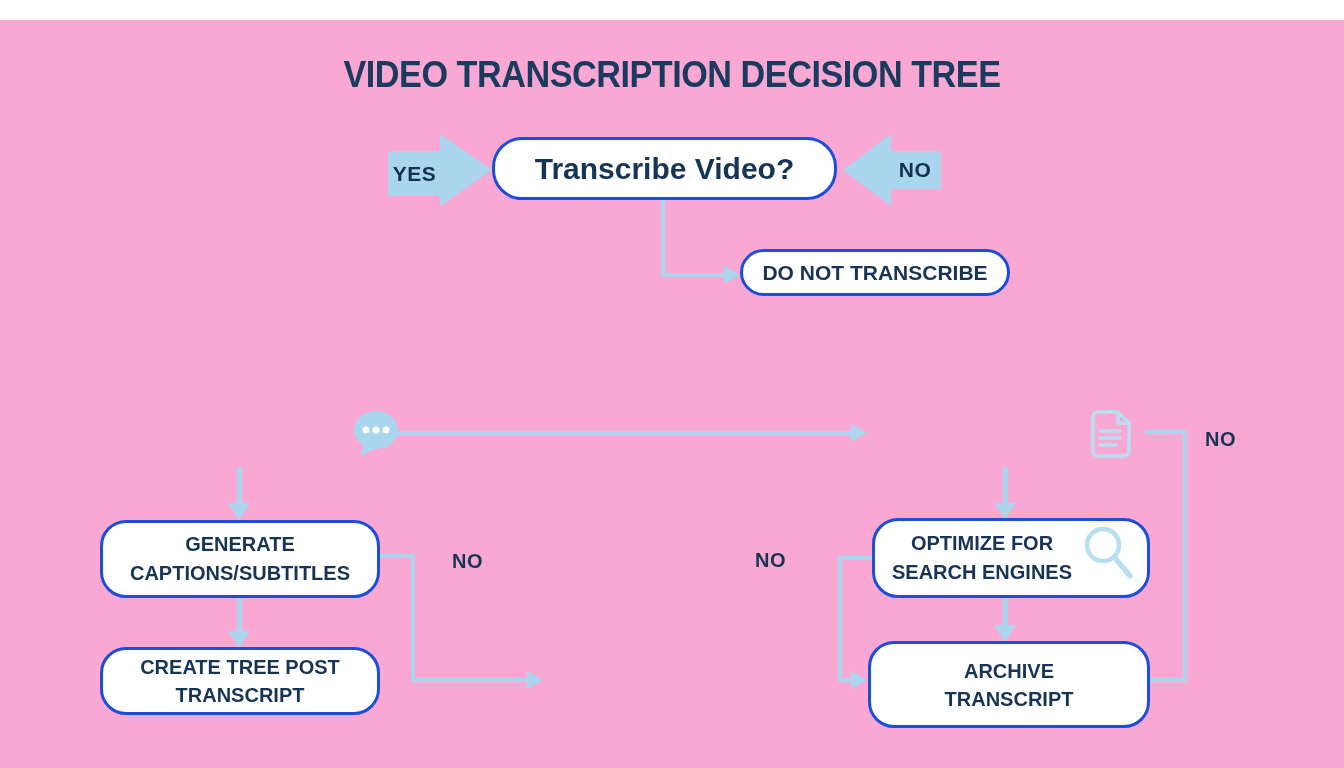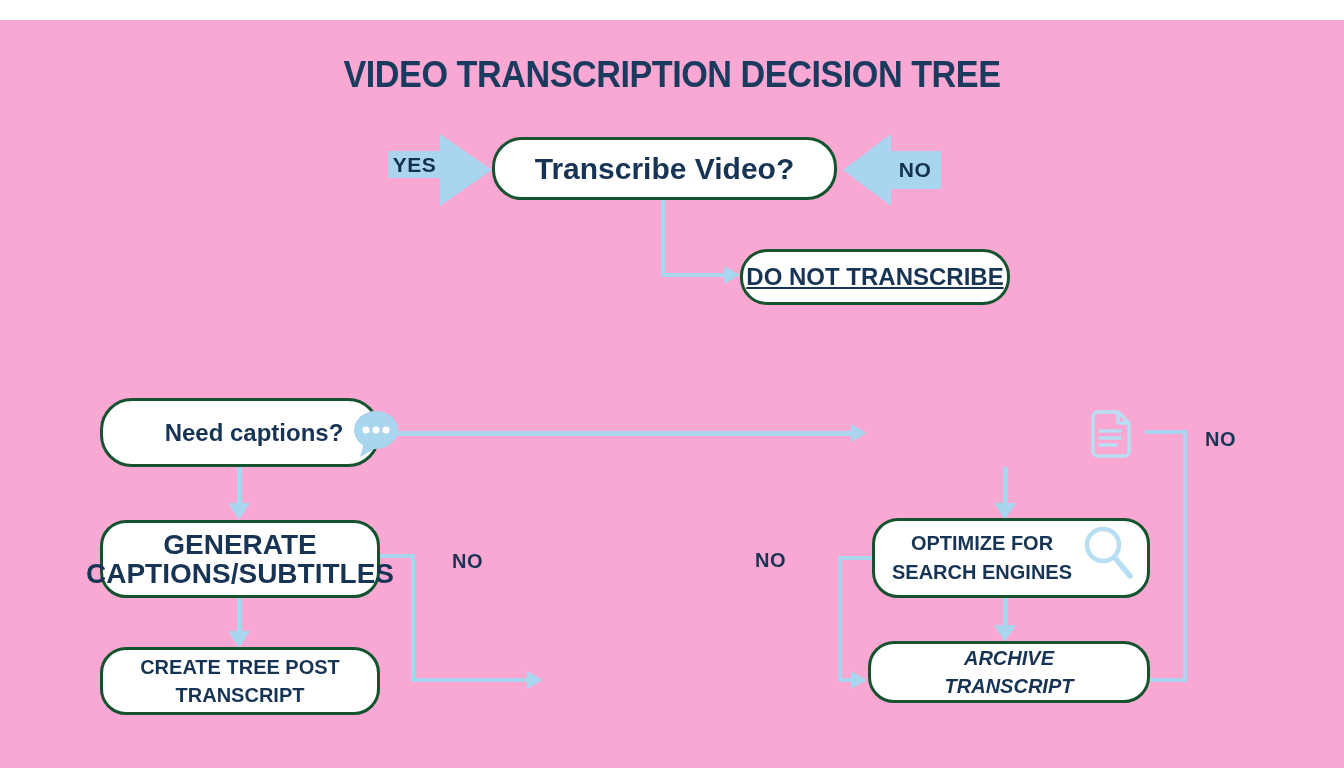--- a/index.html
+++ b/index.html
@@ -11,51 +11,51 @@
     margin-top:20px;
   }
   .title {
     position:absolute; left:0; right:0; top:34px;
     text-align:center; font-size:36px; font-weight:bold;
     letter-spacing:-0.5px; color:#1a3a5e;
     transform:scaleX(0.95);
   }
   .node {
     position:absolute; box-sizing:border-box;
-    background:#ffffff; border:3px solid #14532d;
+    background:#ffffff; border:3px solid #1d4ed8;
     display:flex; align-items:center; justify-content:center;
     font-weight:bold; text-align:center; white-space:pre-line;
     color:#183454;
   }
   #n-transcribe { left:492px; top:117px; width:345px; height:63px; border-radius:30px; font-size:30px; }
-  #n-donot      { left:740px; top:229px; width:270px; height:56px; border-radius:27px; font-size:24px;text-decoration:underline; }
+  #n-donot      { left:740px; top:229px; width:270px; height:47px; border-radius:27px; font-size:21px; }
   #n-captions   { left:100px; top:378px; width:280px; height:69px; border-radius:32px; font-size:24px; padding-left:28px; }
   #n-blog       { left:870px; top:378px; width:275px; height:69px; border-radius:32px; font-size:24px; padding-right:44px; }
-  #n-generate   { left:100px; top:500px; width:280px; height:78px; border-radius:26px; font-size:28px; line-height:29px; }
+  #n-generate   { left:100px; top:500px; width:280px; height:78px; border-radius:26px; font-size:20px; line-height:29px; }
   #n-create     { left:100px; top:627px; width:280px; height:68px; border-radius:26px; font-size:20px; line-height:28px; }
   #n-seo        { left:545px; top:630px; width:182px; height:64px; border-radius:28px; font-size:24px; }
   #n-optimize   { left:872px; top:498px; width:278px; height:80px; border-radius:26px; font-size:20px; line-height:29px; padding-right:58px; }
-  #n-archive    { left:868px; top:621px; width:282px; height:62px; border-radius:26px; font-size:20px; line-height:28px;font-style:italic; }
+  #n-archive    { left:868px; top:621px; width:282px; height:87px; border-radius:26px; font-size:20px; line-height:28px; }
 
   .line { position:absolute; background:#a9d5ee; }
   .ah-right { position:absolute; width:0; height:0;
     border-top:9px solid transparent; border-bottom:9px solid transparent;
     border-left:16px solid #a9d5ee; }
   .ah-down { position:absolute; width:0; height:0;
     border-left:11px solid transparent; border-right:11px solid transparent;
     border-top:17px solid #a9d5ee; }
 
   .big-body { position:absolute; background:#a9d5ee;
     display:flex; align-items:center; justify-content:center;
     font-weight:bold; font-size:21px; color:#143050; letter-spacing:0.5px; }
   .big-head { position:absolute; width:0; height:0; }
   #yes-head { left:440px; top:114px;
     border-top:36px solid transparent; border-bottom:36px solid transparent;
     border-left:52px solid #a9d5ee; }
-  #yes-body { left:388px; top:131px; width:53px; height:27px; }
+  #yes-body { left:388px; top:131px; width:53px; height:45px; }
   #no-head  { left:843px; top:114px;
     border-top:36px solid transparent; border-bottom:36px solid transparent;
     border-right:48px solid #a9d5ee; }
   #no-body  { left:889px; top:131px; width:52px; height:38px; }
 
   .edge-label { position:absolute; font-weight:bold; font-size:20px;
     color:#183454; letter-spacing:0.5px; }
   #lbl-no-blog     { left:1205px; top:408px; }
   #lbl-no-generate { left:452px;  top:530px; }
   #lbl-no-optimize { left:755px;  top:529px; }
@@ -119,23 +119,20 @@
   <div class="edge-label" id="lbl-no-optimize">NO</div>
 
   <div class="node" id="n-transcribe">
     <span>Transcribe Video?</span>
   </div>
 
   <div class="node" id="n-donot">
     <span>DO NOT TRANSCRIBE</span>
   </div>
 
-  <div class="node" id="n-captions">
-    <span>Need captions?</span>
-  </div>
 
 
   <div class="node" id="n-generate">
     <span>GENERATE
 CAPTIONS/SUBTITLES</span>
   </div>
 
   <div class="node" id="n-create">
     <span>CREATE TREE POST
 TRANSCRIPT</span>

